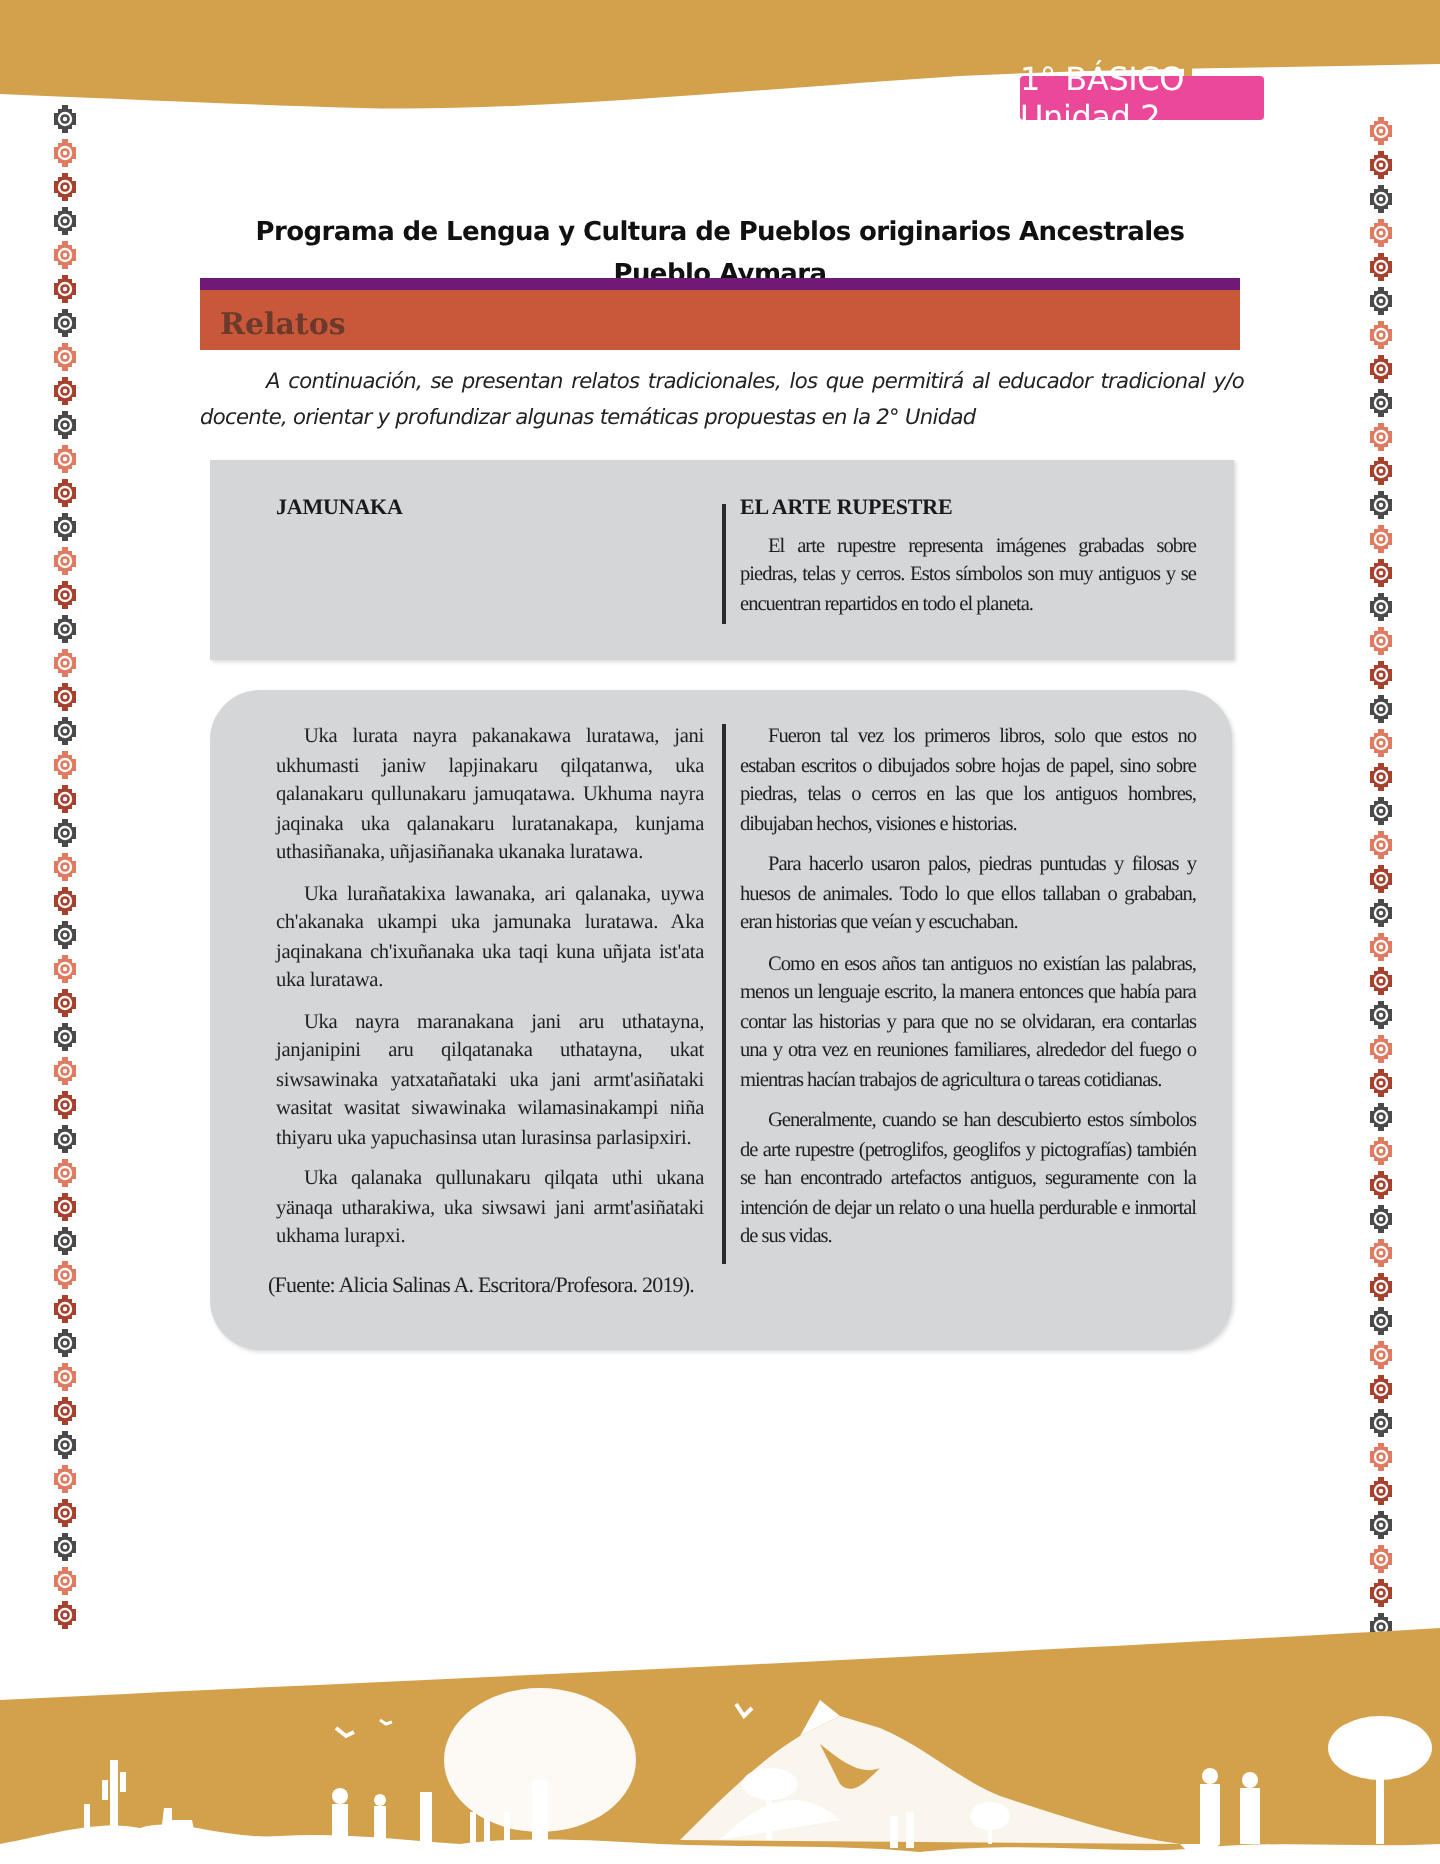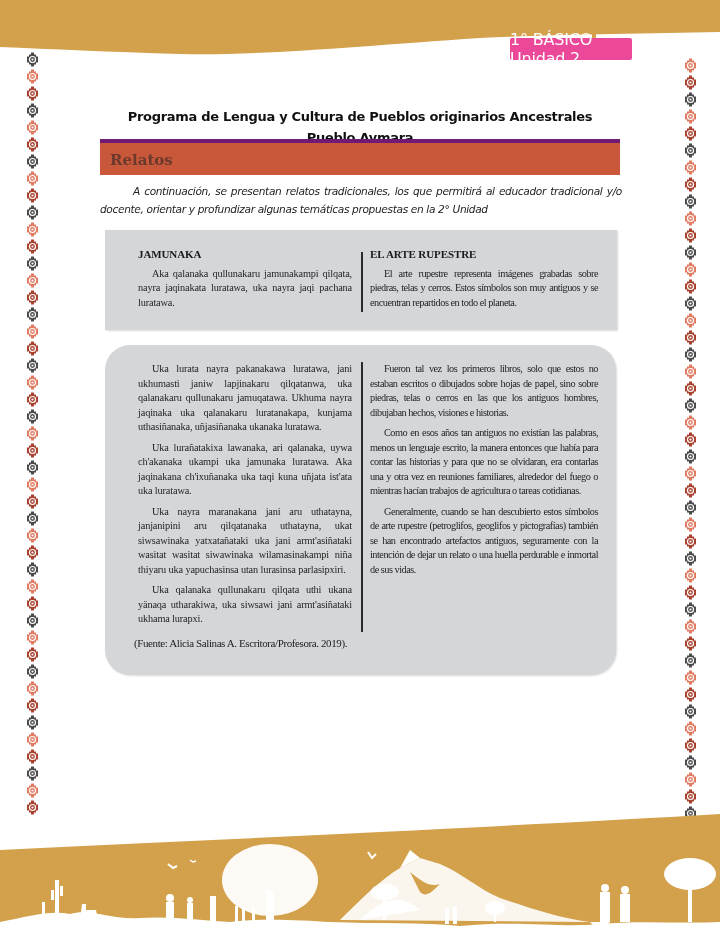--- a/index.html
+++ b/index.html
@@ -24,21 +24,21 @@
   .motif { width: 15px; height: 15px; margin-bottom: 2px; }
 
   .doc-title {
     position: absolute; left: 100px; top: 74px; width: 520px; text-align: center;
     font-family: "DejaVu Sans", sans-serif; font-weight: bold; font-size: 13px; line-height: 21px; color: #111;
     letter-spacing: -0.3px;
     margin-top: 32px;
   }
   .section-bar {
     position: absolute; left: 100px; top: 139px; width: 520px; height: 36px;
-    background: #c9583a; border-top: 4px solid #701a75;
+    background: #c9583a; border-top: 6px solid #701a75;
     box-sizing: border-box;
   }
   .section-bar span {
     position: absolute; left: 10px; top: 8px;
     font-family: "DejaVu Serif", serif; font-weight: bold; font-size: 15px; color: #6b3a2c;
   }
   .intro {
     position: absolute; left: 100px; top: 182px; width: 522px;
     font-family: "DejaVu Sans", sans-serif; font-size: 10.6px; line-height: 18px; color: #222;
     letter-spacing: -0.35px; text-align: justify; font-style: italic;
@@ -623,39 +623,39 @@
   <span>Relatos</span>
 </div>
 
 <div class="intro">
   <span class="indent"></span><span>A continuación, se presentan relatos tradicionales, los que permitirá al educador tradicional y/o docente, orientar y profundizar algunas temáticas propuestas en la 2° Unidad</span>
 </div>
 
 <div class="card card-1">
   <div class="col col-left" style="top:17px;">
     <div class="card-title">JAMUNAKA</div>
-    <p class="para">Aka qalanaka qullunakaru jamunakampi qilqata, nayra jaqinakata luratawa, uka nayra jaqi pachana luratawa.</p>
   </div>
   <div class="divider" style="top:22px;height:60px;"></div>
   <div class="col col-right" style="top:17px;">
     <div class="card-title">EL ARTE RUPESTRE</div>
     <p class="para">El arte rupestre representa imágenes grabadas sobre piedras, telas y cerros. Estos símbolos son muy antiguos y se encuentran repartidos en todo el planeta.</p>
   </div>
 </div>
 
 <div class="card card-2">
   <div class="col col-left" style="top:17px;">
     <p class="para">Uka lurata nayra pakanakawa luratawa, jani ukhumasti janiw lapjinakaru qilqatanwa, uka qalanakaru qullunakaru jamuqatawa. Ukhuma nayra jaqinaka uka qalanakaru luratanakapa, kunjama uthasiñanaka, uñjasiñanaka ukanaka luratawa.</p>
     <p class="para">Uka lurañatakixa lawanaka, ari qalanaka, uywa ch'akanaka ukampi uka jamunaka luratawa. Aka jaqinakana ch'ixuñanaka uka taqi kuna uñjata ist'ata uka luratawa.</p>
     <p class="para">Uka nayra maranakana jani aru uthatayna, janjanipini aru qilqatanaka uthatayna, ukat siwsawinaka yatxatañataki uka jani armt'asiñataki wasitat wasitat siwawinaka wilamasinakampi niña thiyaru uka yapuchasinsa utan lurasinsa parlasipxiri.</p>
     <p class="para">Uka qalanaka qullunakaru qilqata uthi ukana yänaqa utharakiwa, uka siwsawi jani armt'asiñataki ukhama lurapxi.</p>
   </div>
   <div class="divider" style="top:17px;height:270px;"></div>
   <div class="col col-right" style="top:17px;">
     <p class="para">Fueron tal vez los primeros libros, solo que estos no estaban escritos o dibujados sobre hojas de papel, sino sobre piedras, telas o cerros en las que los antiguos hombres, dibujaban hechos, visiones e historias.</p>
+    <p class="para">Para hacerlo usaron palos, piedras puntudas y filosas y huesos de animales. Todo lo que ellos tallaban o grababan, eran historias que veían y escuchaban.</p>
     <p class="para">Como en esos años tan antiguos no existían las palabras, menos un lenguaje escrito, la manera entonces que había para contar las historias y para que no se olvidaran, era contarlas una y otra vez en reuniones familiares, alrededor del fuego o mientras hacían trabajos de agricultura o tareas cotidianas.</p>
     <p class="para">Generalmente, cuando se han descubierto estos símbolos de arte rupestre (petroglifos, geoglifos y pictografías) también se han encontrado artefactos antiguos, seguramente con la intención de dejar un relato o una huella perdurable e inmortal de sus vidas.</p>
   </div>
   <div class="source">(Fuente: Alicia Salinas A. Escritora/Profesora. 2019).</div>
 </div>
 
 <svg class="footer-art" viewBox="0 0 720 152" preserveAspectRatio="none">
   <path d="M0,70 C120,64 260,58 380,52 C500,46 620,40 720,34 V152 H0 Z" fill="#d3a14b"></path>
 
   <path d="M0,152 V142 C30,136 50,130 70,134 C90,128 110,140 140,138 C170,136 200,140 230,142 C260,138 300,140 330,142 C380,144 420,142 460,146 C520,140 560,148 600,144 C640,140 680,144 720,142 V152 Z" fill="#fff"></path>

